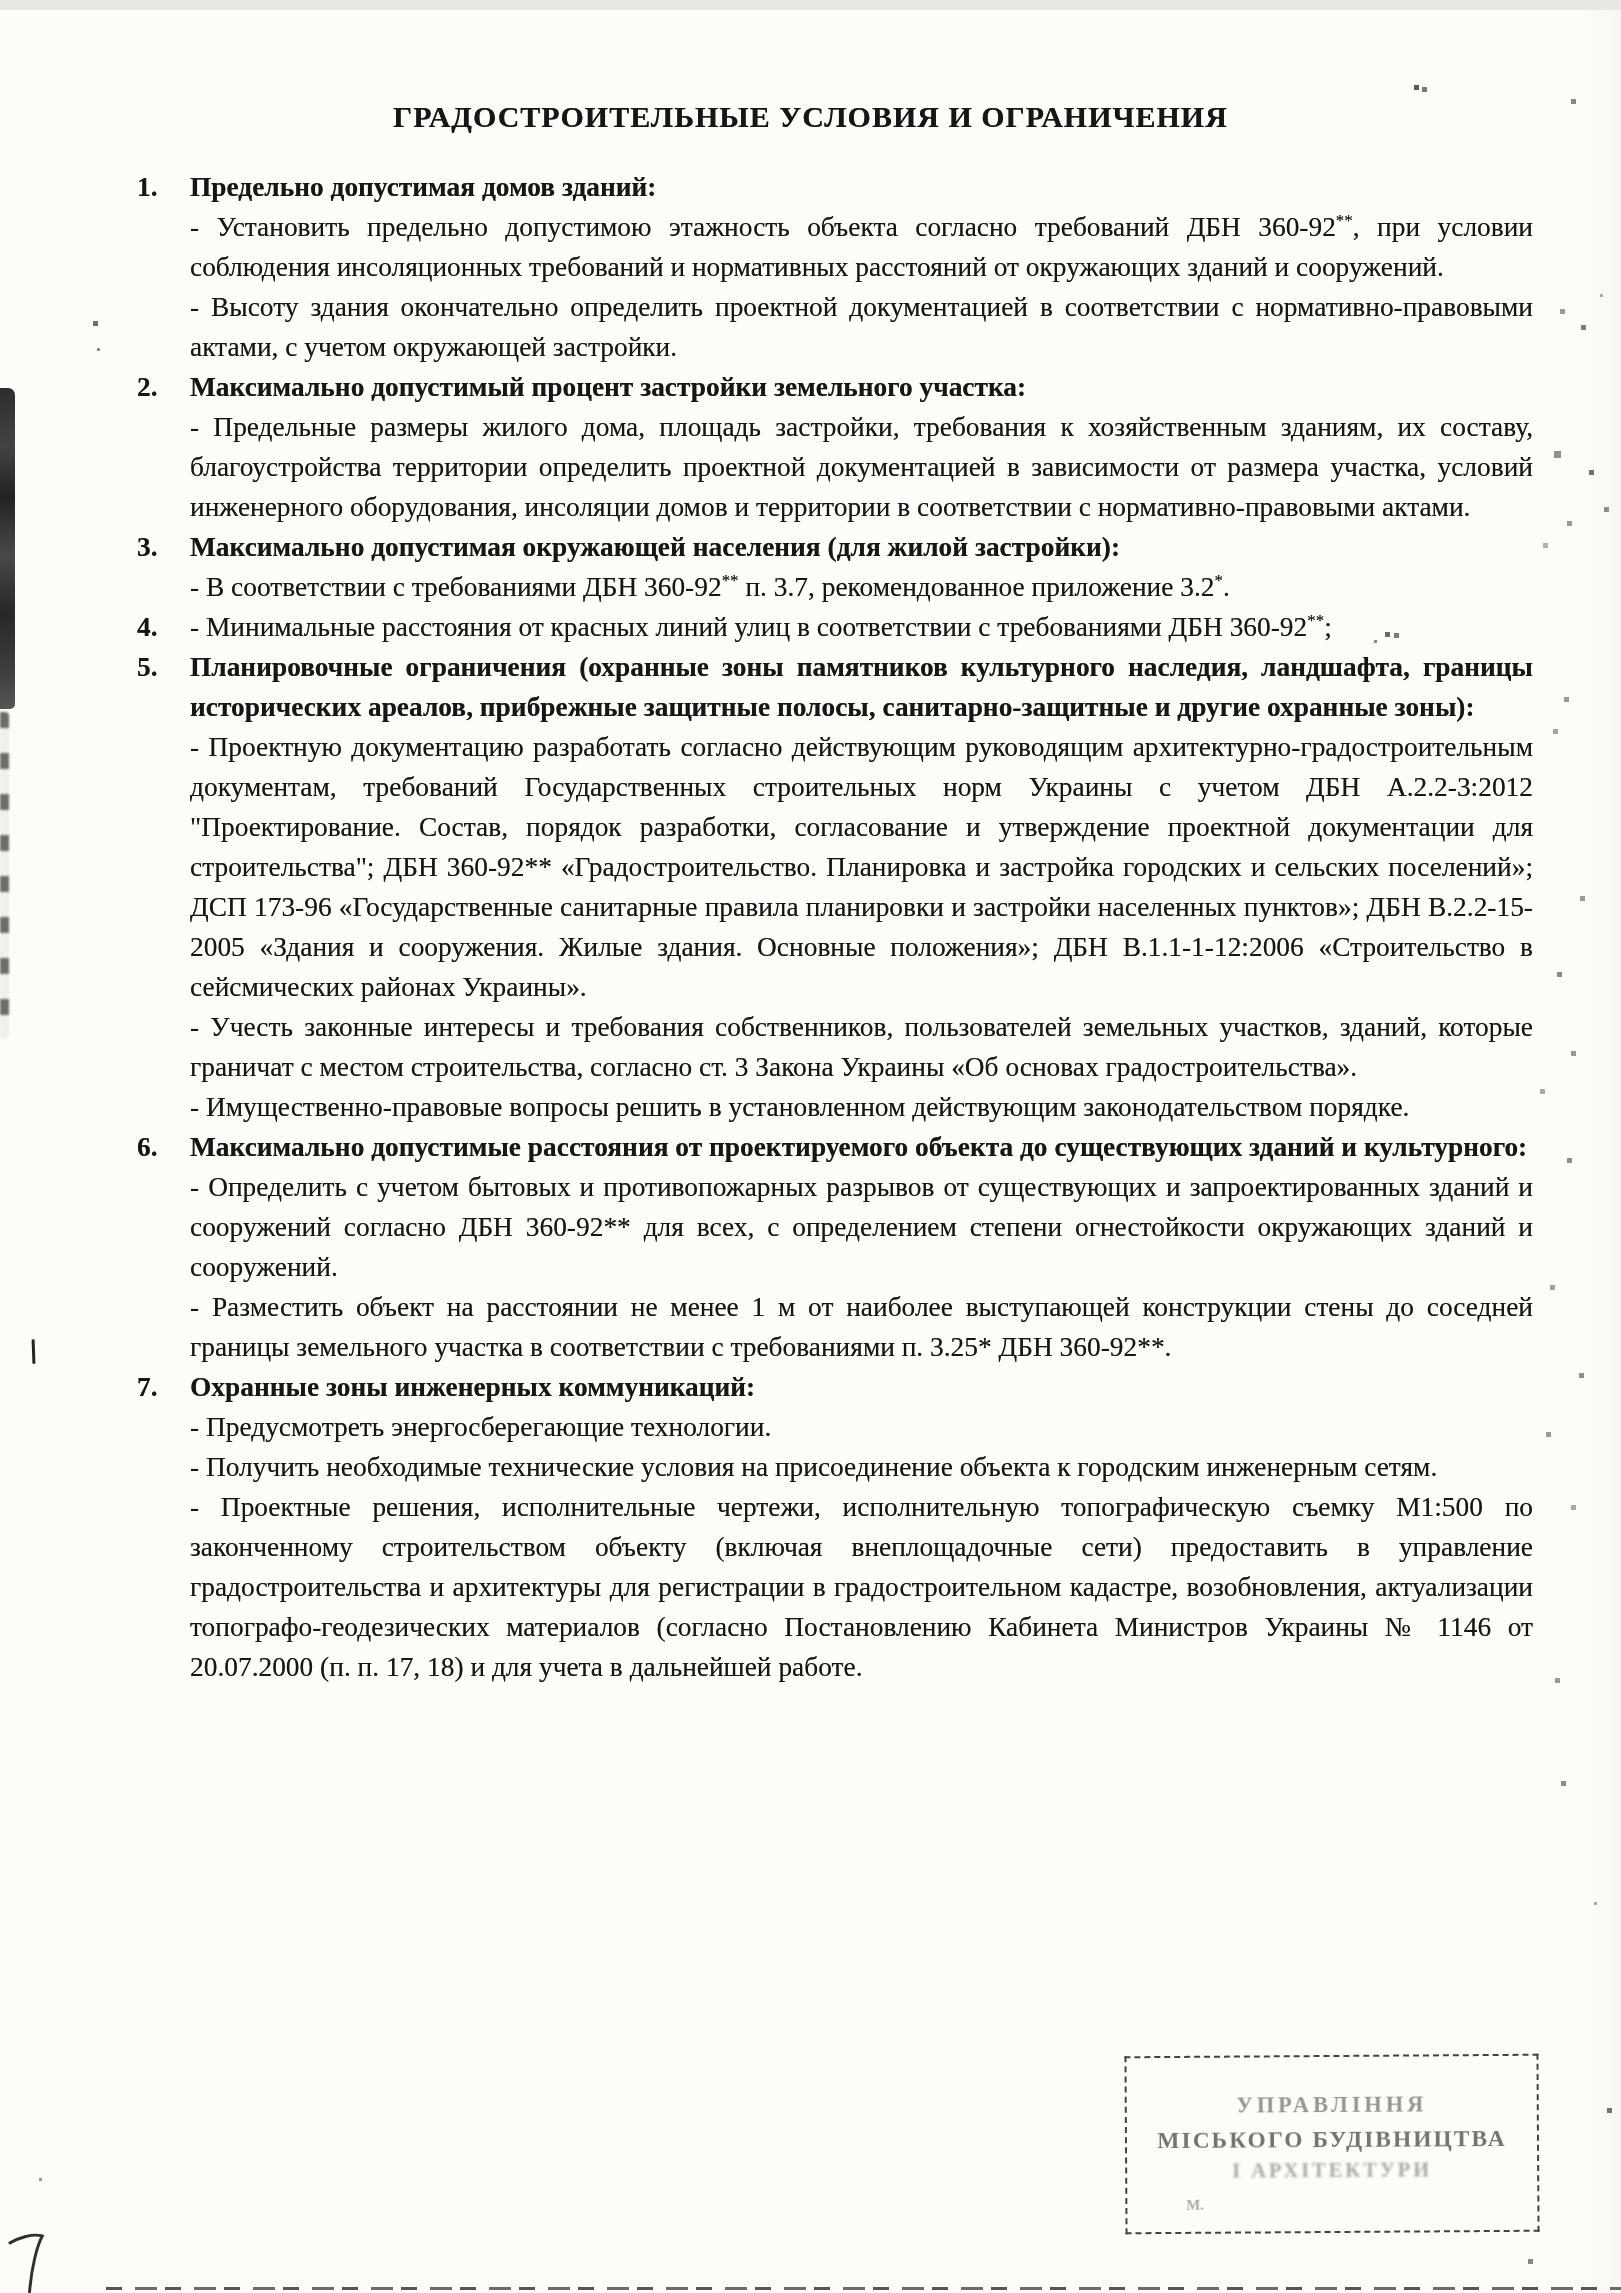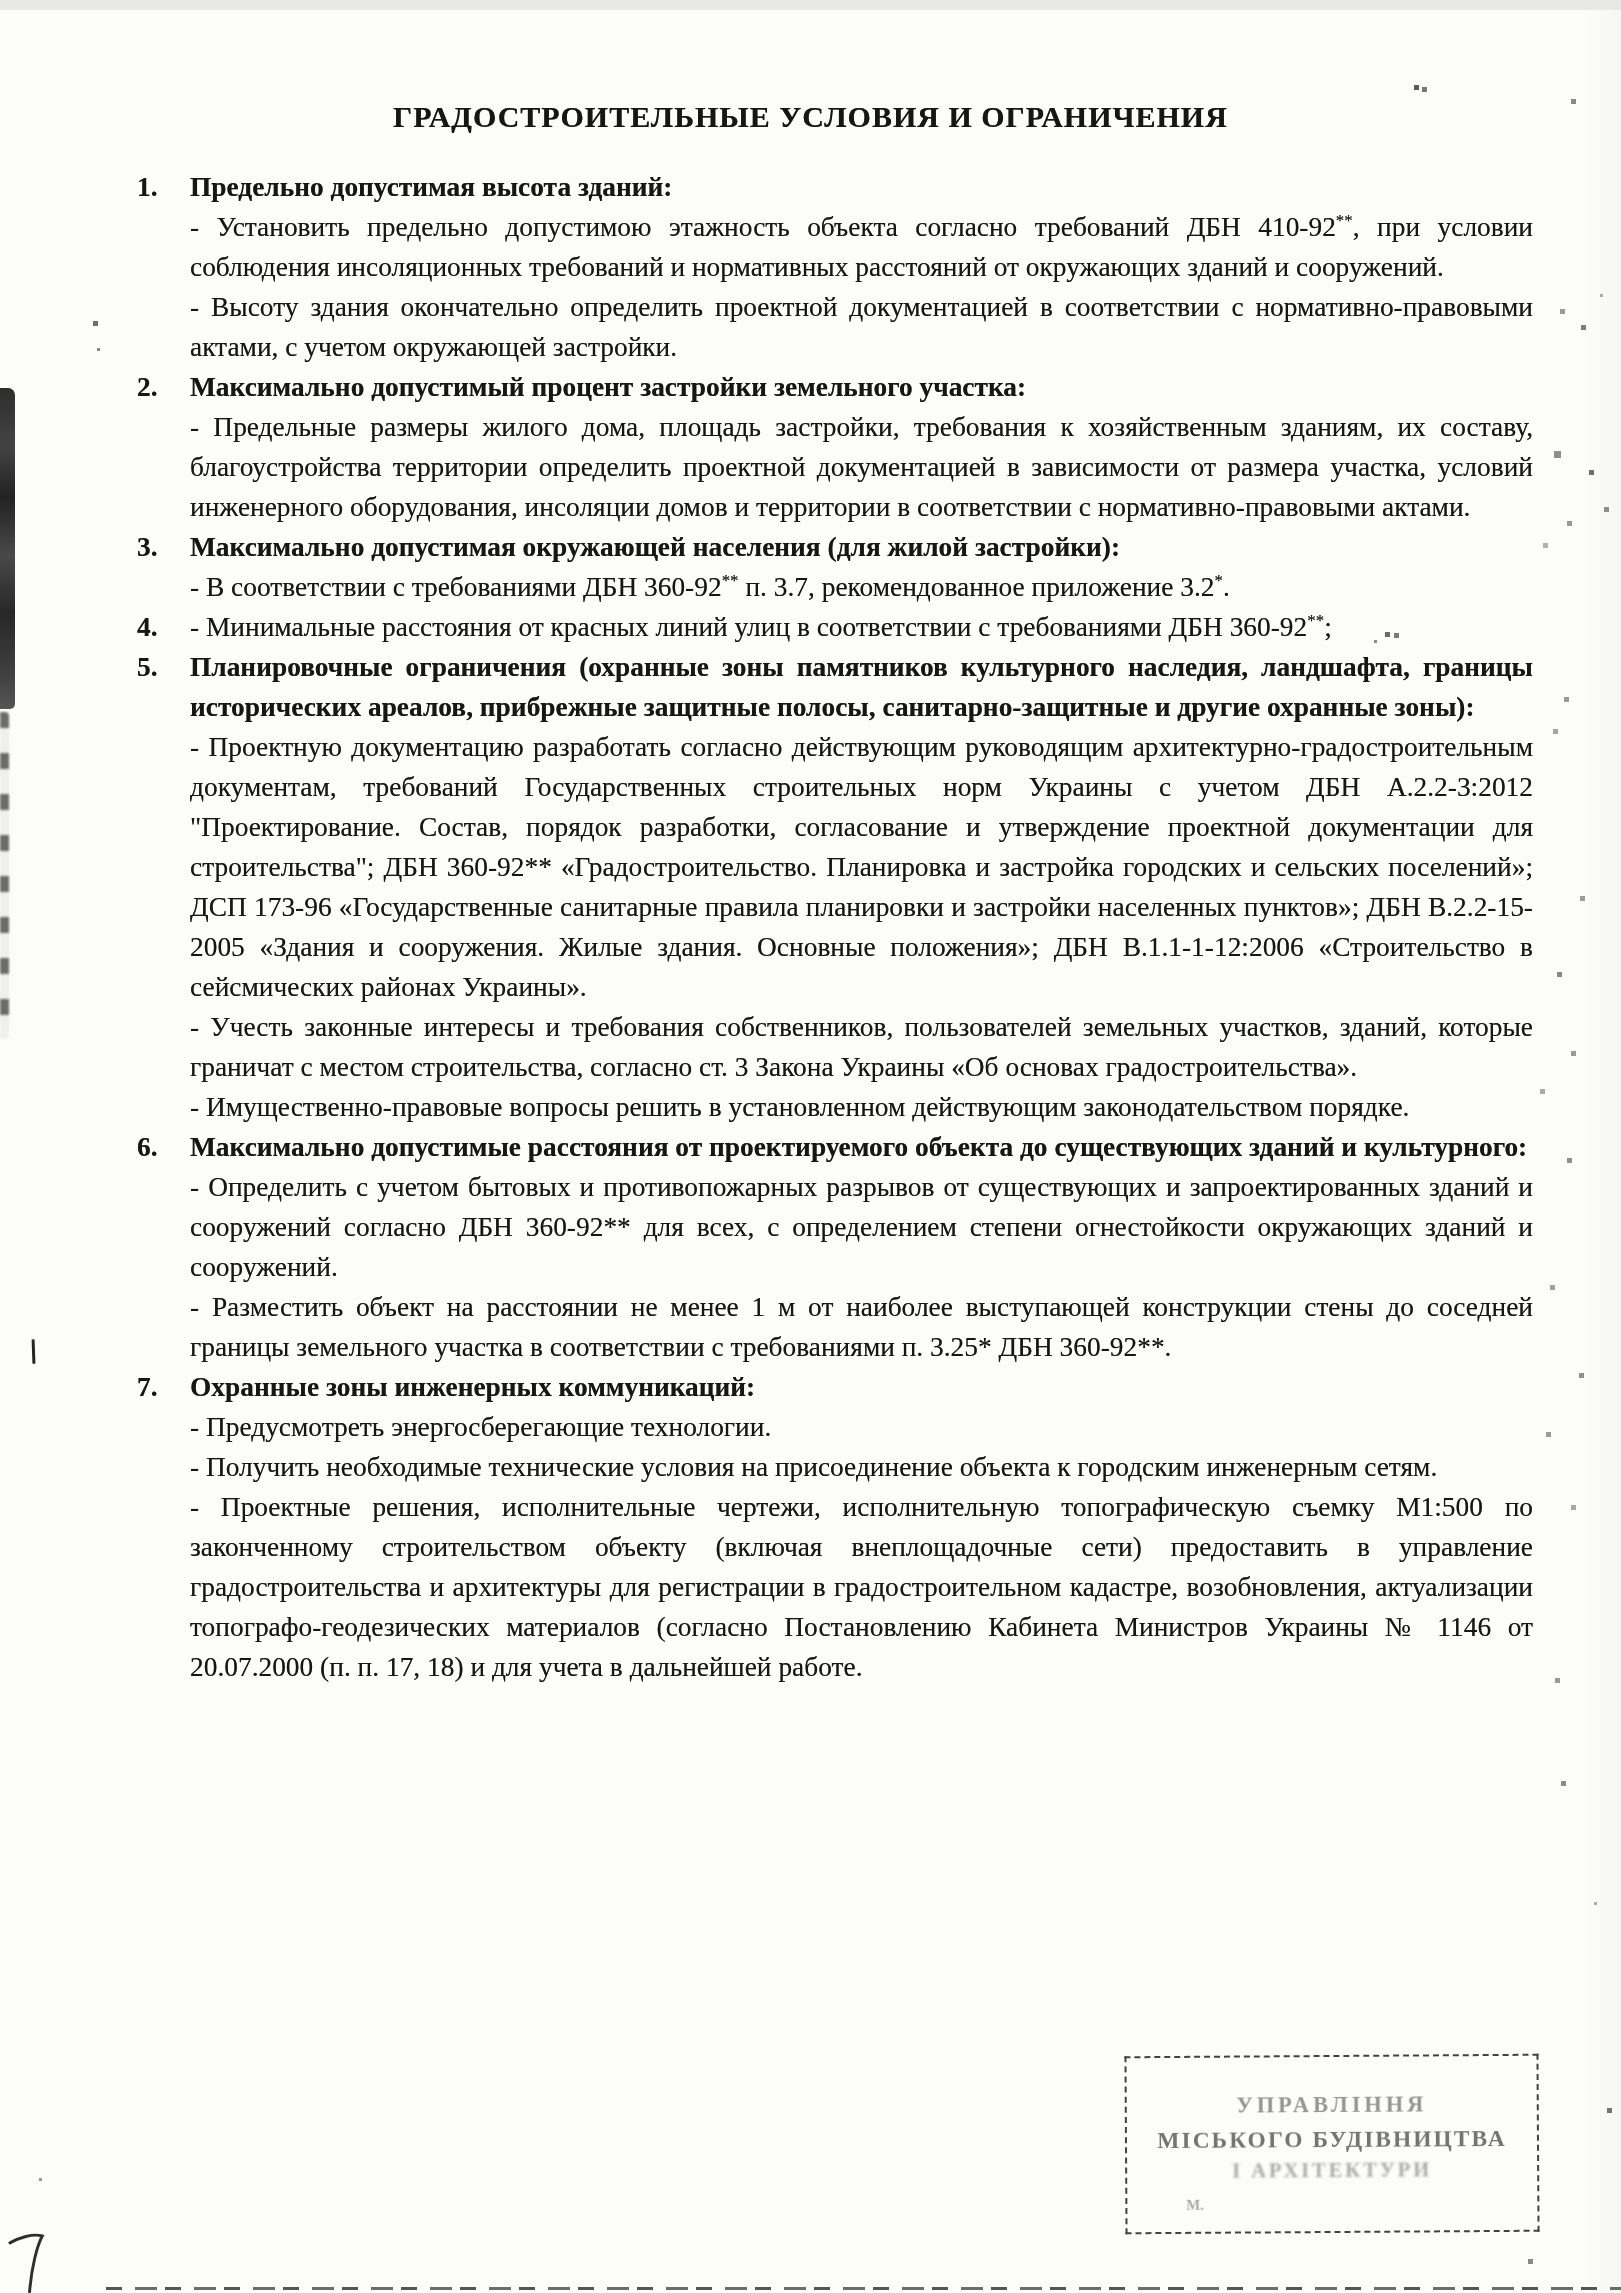--- a/index.html
+++ b/index.html
@@ -123,22 +123,22 @@
 <body>
 
 <div class="page">
 
   <div class="doc-title">ГРАДОСТРОИТЕЛЬНЫЕ УСЛОВИЯ И ОГРАНИЧЕНИЯ</div>
 
   <div class="content">
       <div class="item">
         <div class="num">1.</div>
         <div class="body">
-          <div class="item-title">Предельно допустимая высота зданий:</div>
-          <p class="para"><span>- Установить предельно допустимою этажность объекта согласно требований ДБН 410-92</span><sup>**</sup><span>, при условии соблюдения инсоляционных требований и нормативных расстояний от окружающих зданий и сооружений.</span></p>
+          <div class="item-title">Предельно допустимая домов зданий:</div>
+          <p class="para"><span>- Установить предельно допустимою этажность объекта согласно требований ДБН 360-92</span><sup>**</sup><span>, при условии соблюдения инсоляционных требований и нормативных расстояний от окружающих зданий и сооружений.</span></p>
           <p class="para"><span>- Высоту здания окончательно определить проектной документацией в соответствии с нормативно-правовыми актами, с учетом окружающей застройки.</span></p>
         </div>
       </div>
       <div class="item">
         <div class="num">2.</div>
         <div class="body">
           <div class="item-title">Максимально допустимый процент застройки земельного участка:</div>
           <p class="para"><span>- Предельные размеры жилого дома, площадь застройки, требования к хозяйственным зданиям, их составу, благоустройства территории определить проектной документацией в зависимости от размера участка, условий инженерного оборудования, инсоляции домов и территории в соответствии с нормативно-правовыми актами.</span></p>
         </div>
       </div>

